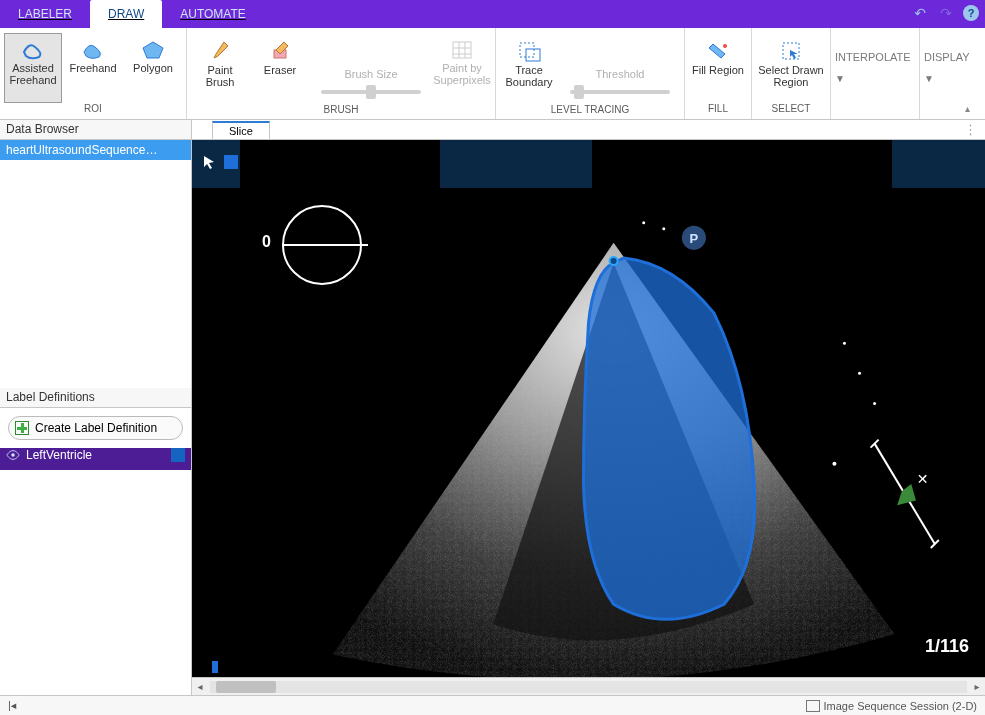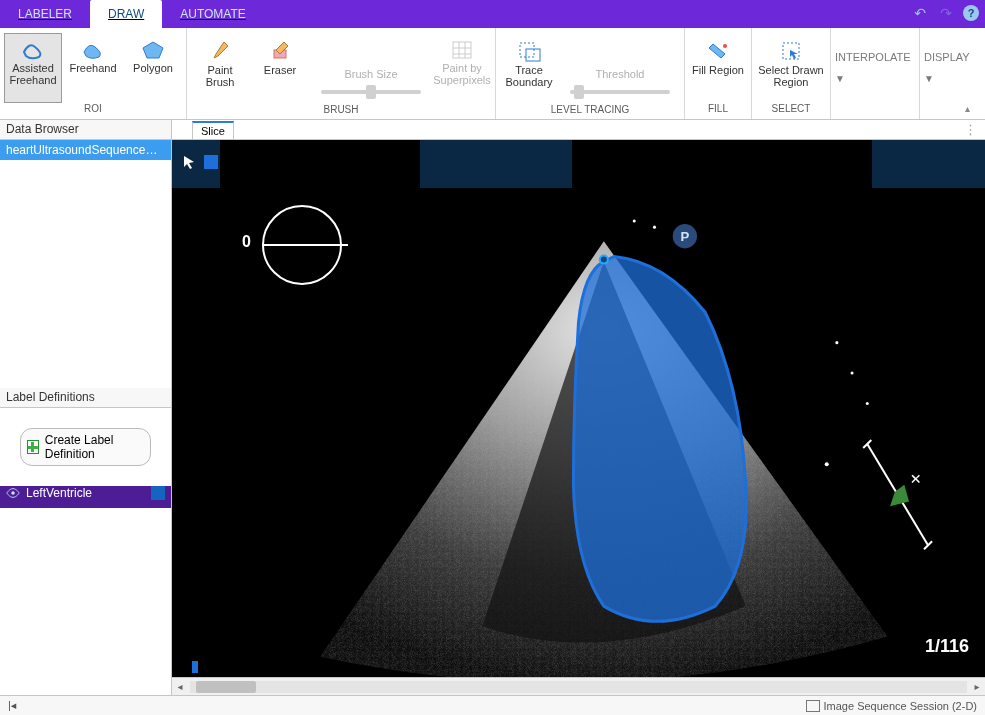--- a/index.html
+++ b/index.html
@@ -124,21 +124,21 @@
   }
 
   
   .main {
     display: flex;
     height: calc(100% - 28px - 92px - 20px);
   }
 
   
   .leftpanel {
-    width: 172px;
+    width: 192px;
     background: #fff;
     border-right: 1px solid #c6c6c6;
     display: flex;
     flex-direction: column;
   }
   .panel-header {
     height: 20px;
     border-bottom: 1px solid #c6c6c6;
     font-size: 12px;
     padding: 2px 6px;
@@ -148,21 +148,21 @@
   .data-item {
     background: #3c9df0;
     color: #fff;
     font-size: 12px;
     padding: 3px 6px;
     cursor: pointer;
   }
   .data-browser-body { flex: 0 0 248px; overflow:auto; }
   .label-def-body { flex: 1; }
   .create-label-btn {
-    margin: 20px;
+    margin: 8px;
     border: 1px solid #bbb;
     border-radius: 12px;
     background: #fafafa;
     font-size: 12px;
     display: flex;
     align-items: center;
     gap: 6px;
     padding: 4px 6px;
     cursor: pointer;
   }
@@ -186,21 +186,21 @@
   
   .canvaswrap {
     flex:1; position:relative; background:#fff; display:flex; flex-direction:column;
   }
   .slice-tabbar {
     height: 20px; border-bottom:1px solid #c6c6c6; background:#fff; display:flex; align-items:flex-end;
     padding-left: 18px; position:relative;
   }
   .slice-tab {
     border:1px solid #c6c6c6; border-bottom:none; background:#fff;
-    font-size:11px; padding: 2px 8px; margin-left:2px;
+    font-size:11px; padding: 2px 16px; margin-left:2px;
     cursor:pointer;
     border-top: 2px solid #2d7bd6;
   }
   .slice-dots { position:absolute; right:8px; top:2px; color:#999; cursor:pointer; font-size:13px; }
 
   .viewer {
     flex:1; background:#000; position:relative; overflow:hidden;
   }
   .topbar-dark { position:absolute; top:0; left:0; right:0; height:48px; background:#0a2844; }
   .topbar-dark .black-block { position:absolute; background:#000; height:48px; }

